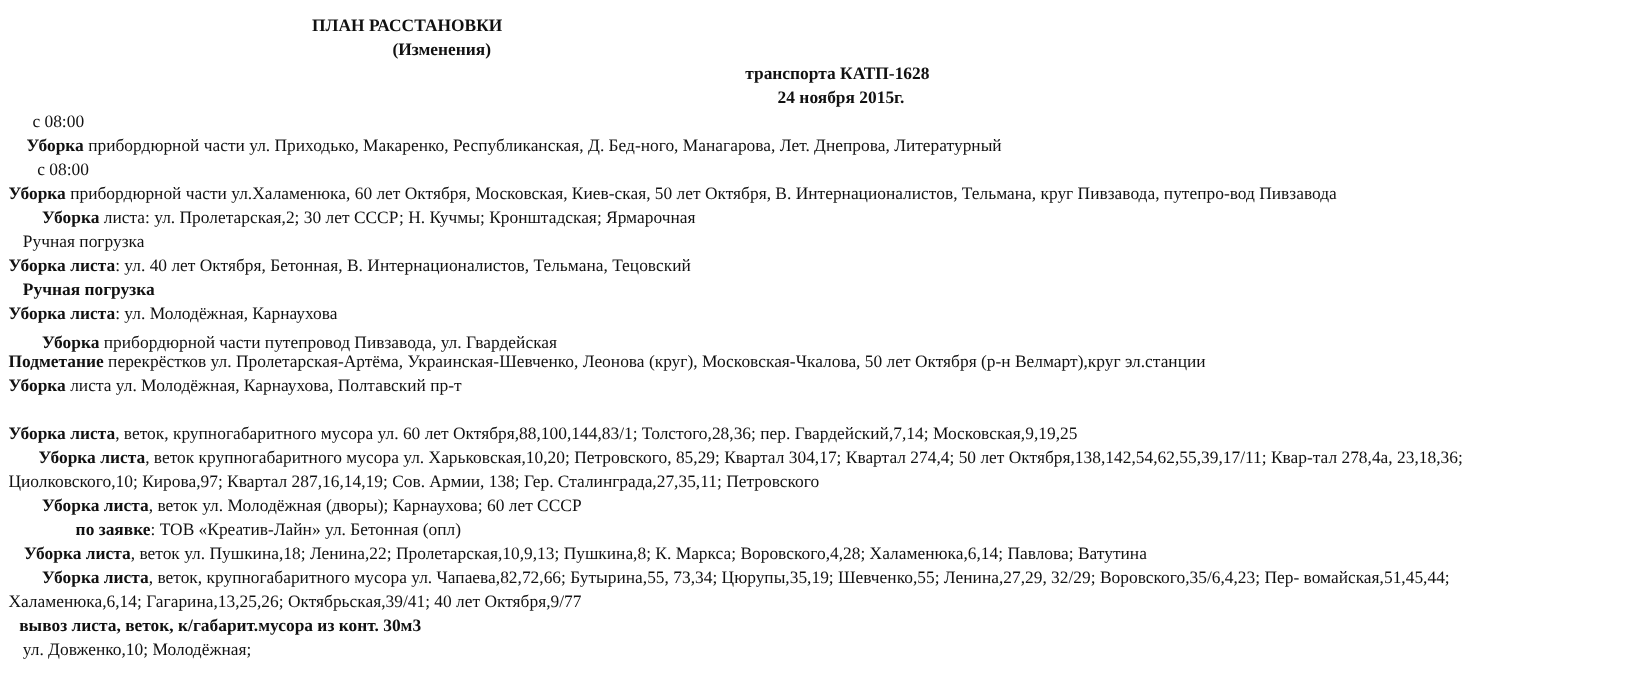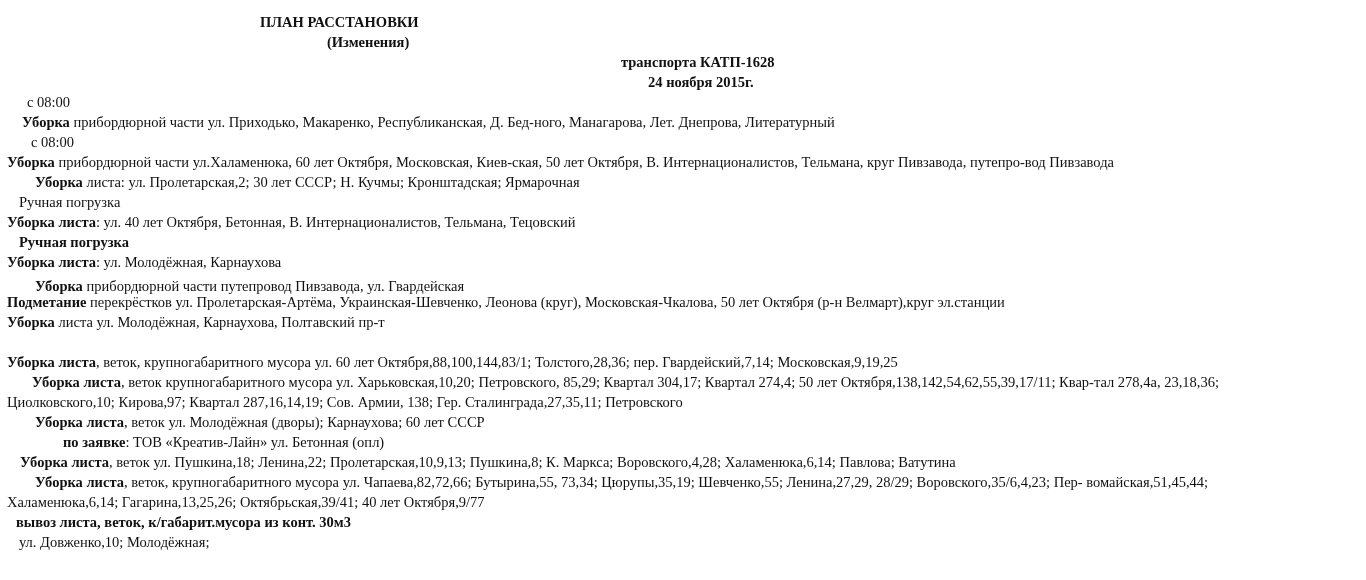--- a/index.html
+++ b/index.html
@@ -100,21 +100,21 @@
 
   <div class="line" style="left:35px; top:432px;margin-left:28px;">
     <span class="b">по заявке</span><span>: ТОВ «Креатив-Лайн» ул. Бетонная (опл)</span>
   </div>
 
   <div class="line" style="left:20px; top:452px;">
     <span class="b">Уборка</span> <span class="b u">листа</span><span class="u">, веток</span><span> ул. Пушкина,18; Ленина,22; Пролетарская,10,9,13; Пушкина,8; К. Маркса; Воровского,4,28; Халаменюка,6,14; Павлова; Ватутина</span>
   </div>
 
   <div class="line" style="left:35px; top:472px;">
-    <span class="b">Уборка</span> <span class="b u">листа</span><span class="u">, веток,</span><span> крупногабаритного мусора ул. Чапаева,82,72,66; Бутырина,55, 73,34; Цюрупы,35,19; Шевченко,55; Ленина,27,29, 28/29; Воровского,35/6,4,23; Пер- вомайская,51,45,44;</span>
+    <span class="b">Уборка</span> <span class="b u">листа</span><span class="u">, веток,</span><span> крупногабаритного мусора ул. Чапаева,82,72,66; Бутырина,55, 73,34; Цюрупы,35,19; Шевченко,55; Ленина,27,29, 32/29; Воровского,35/6,4,23; Пер- вомайская,51,45,44;</span>
   </div>
 
   <div class="line" style="left:7px; top:492px;">
     <span>Халаменюка,6,14; Гагарина,13,25,26; Октябрьская,39/41; 40 лет Октября,9/77</span>
   </div>
 
   <div class="line" style="left:16px; top:512px;">
     <span class="b">вывоз листа, веток, к/габарит.мусора из конт. 30м3</span>
   </div>
 

